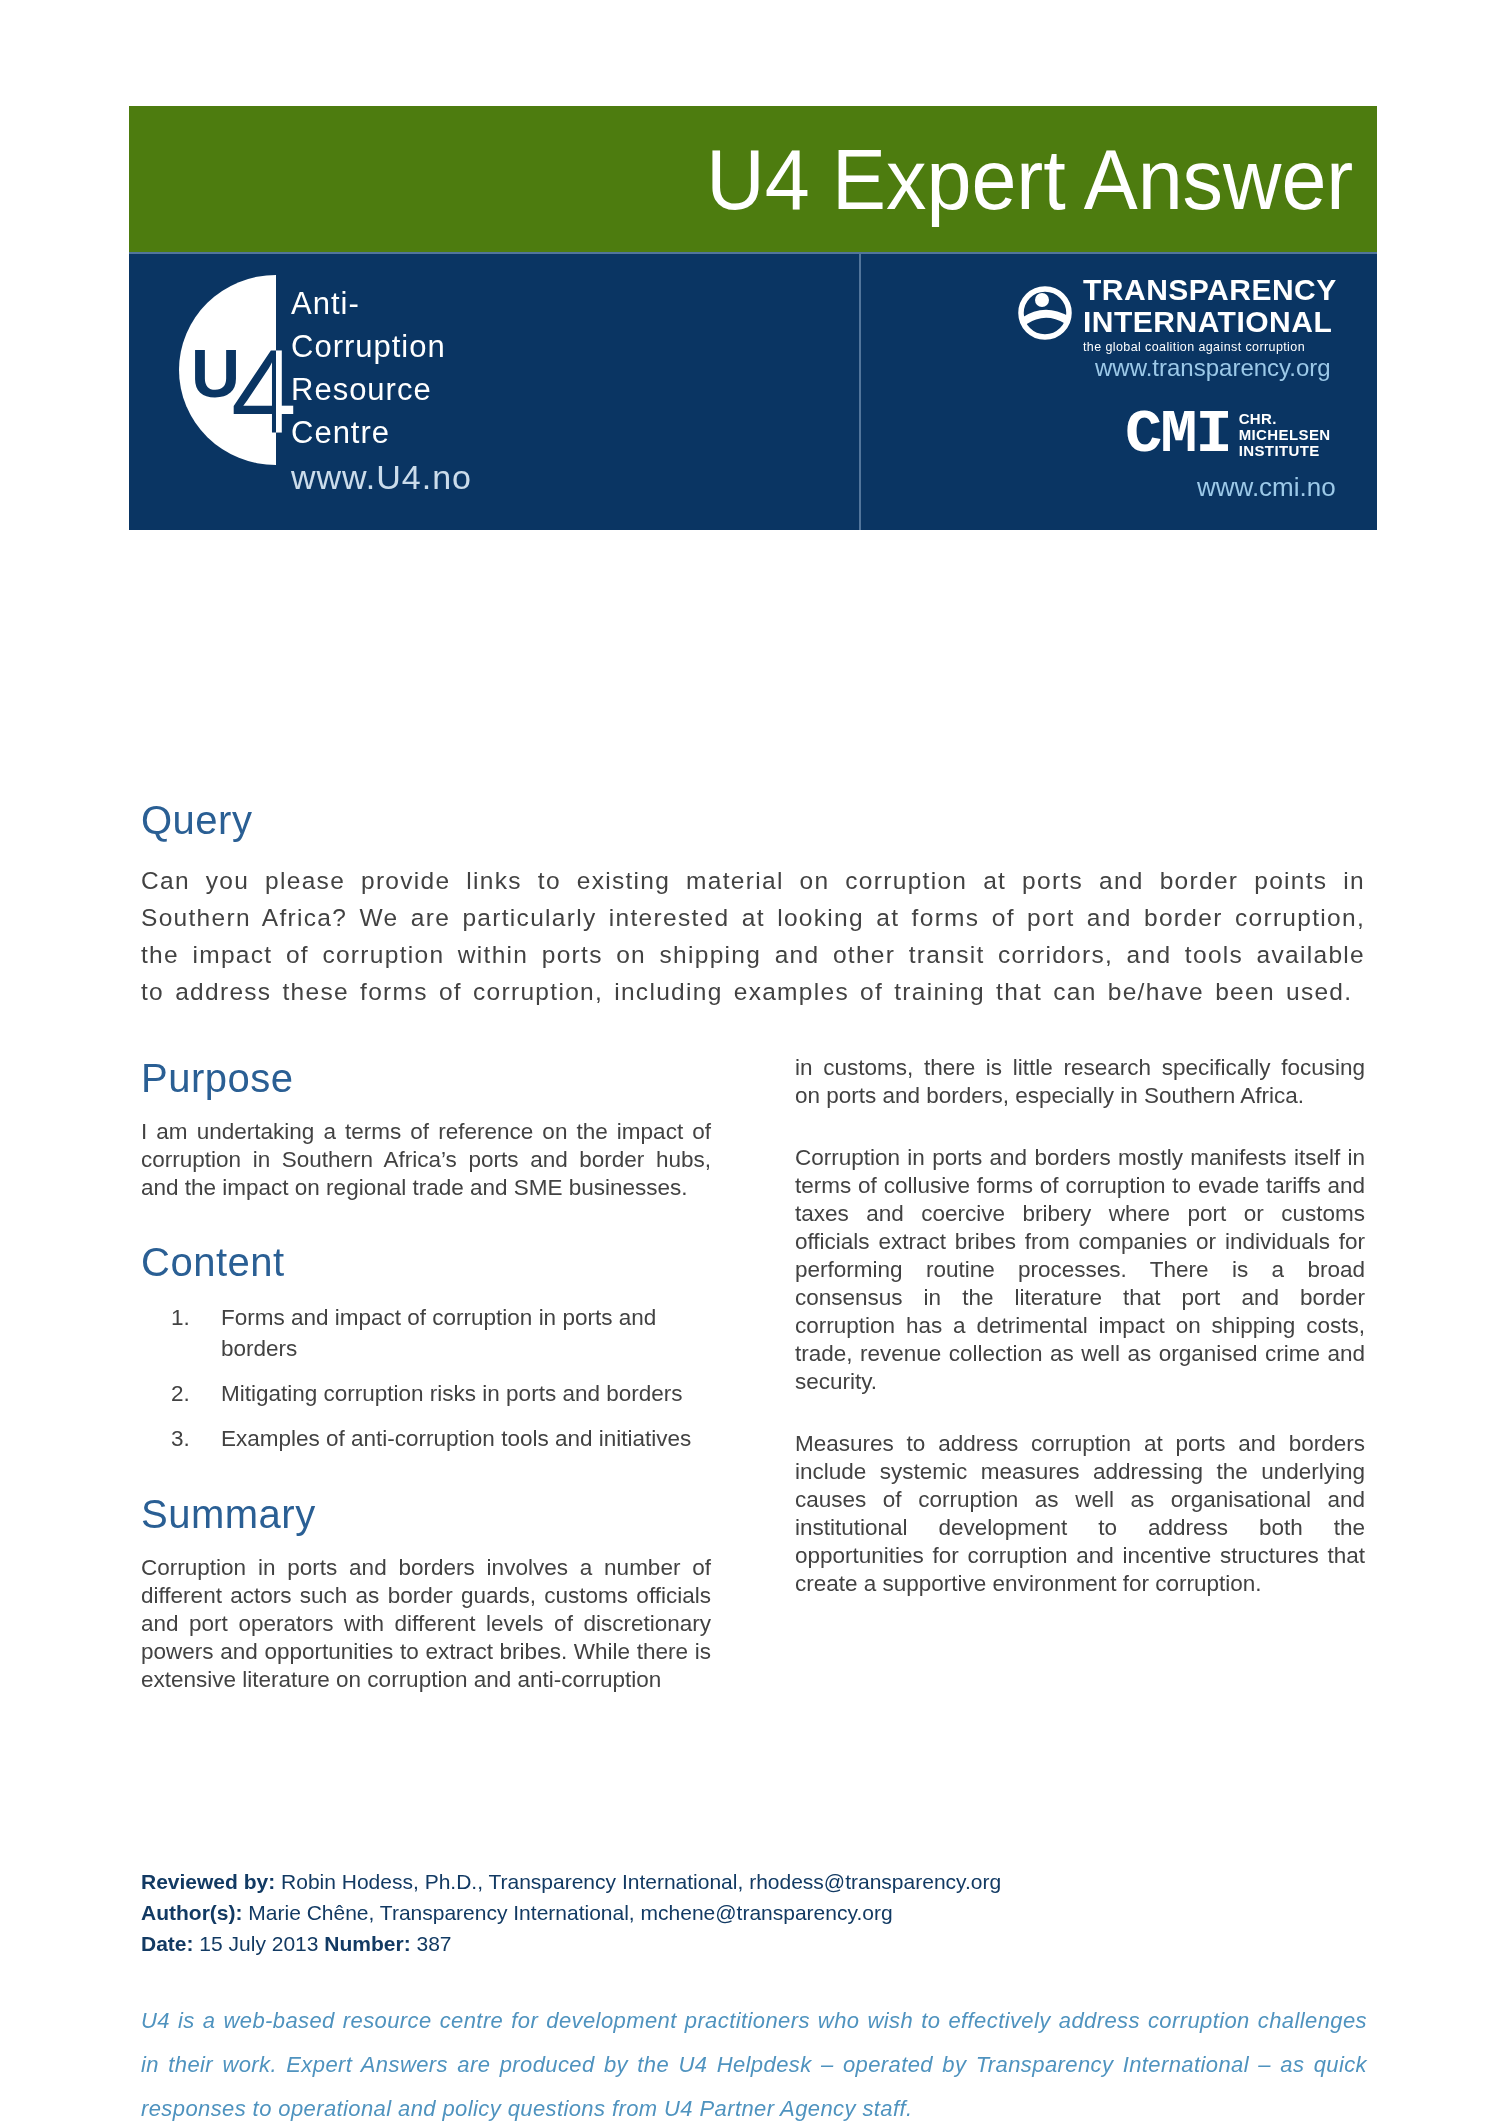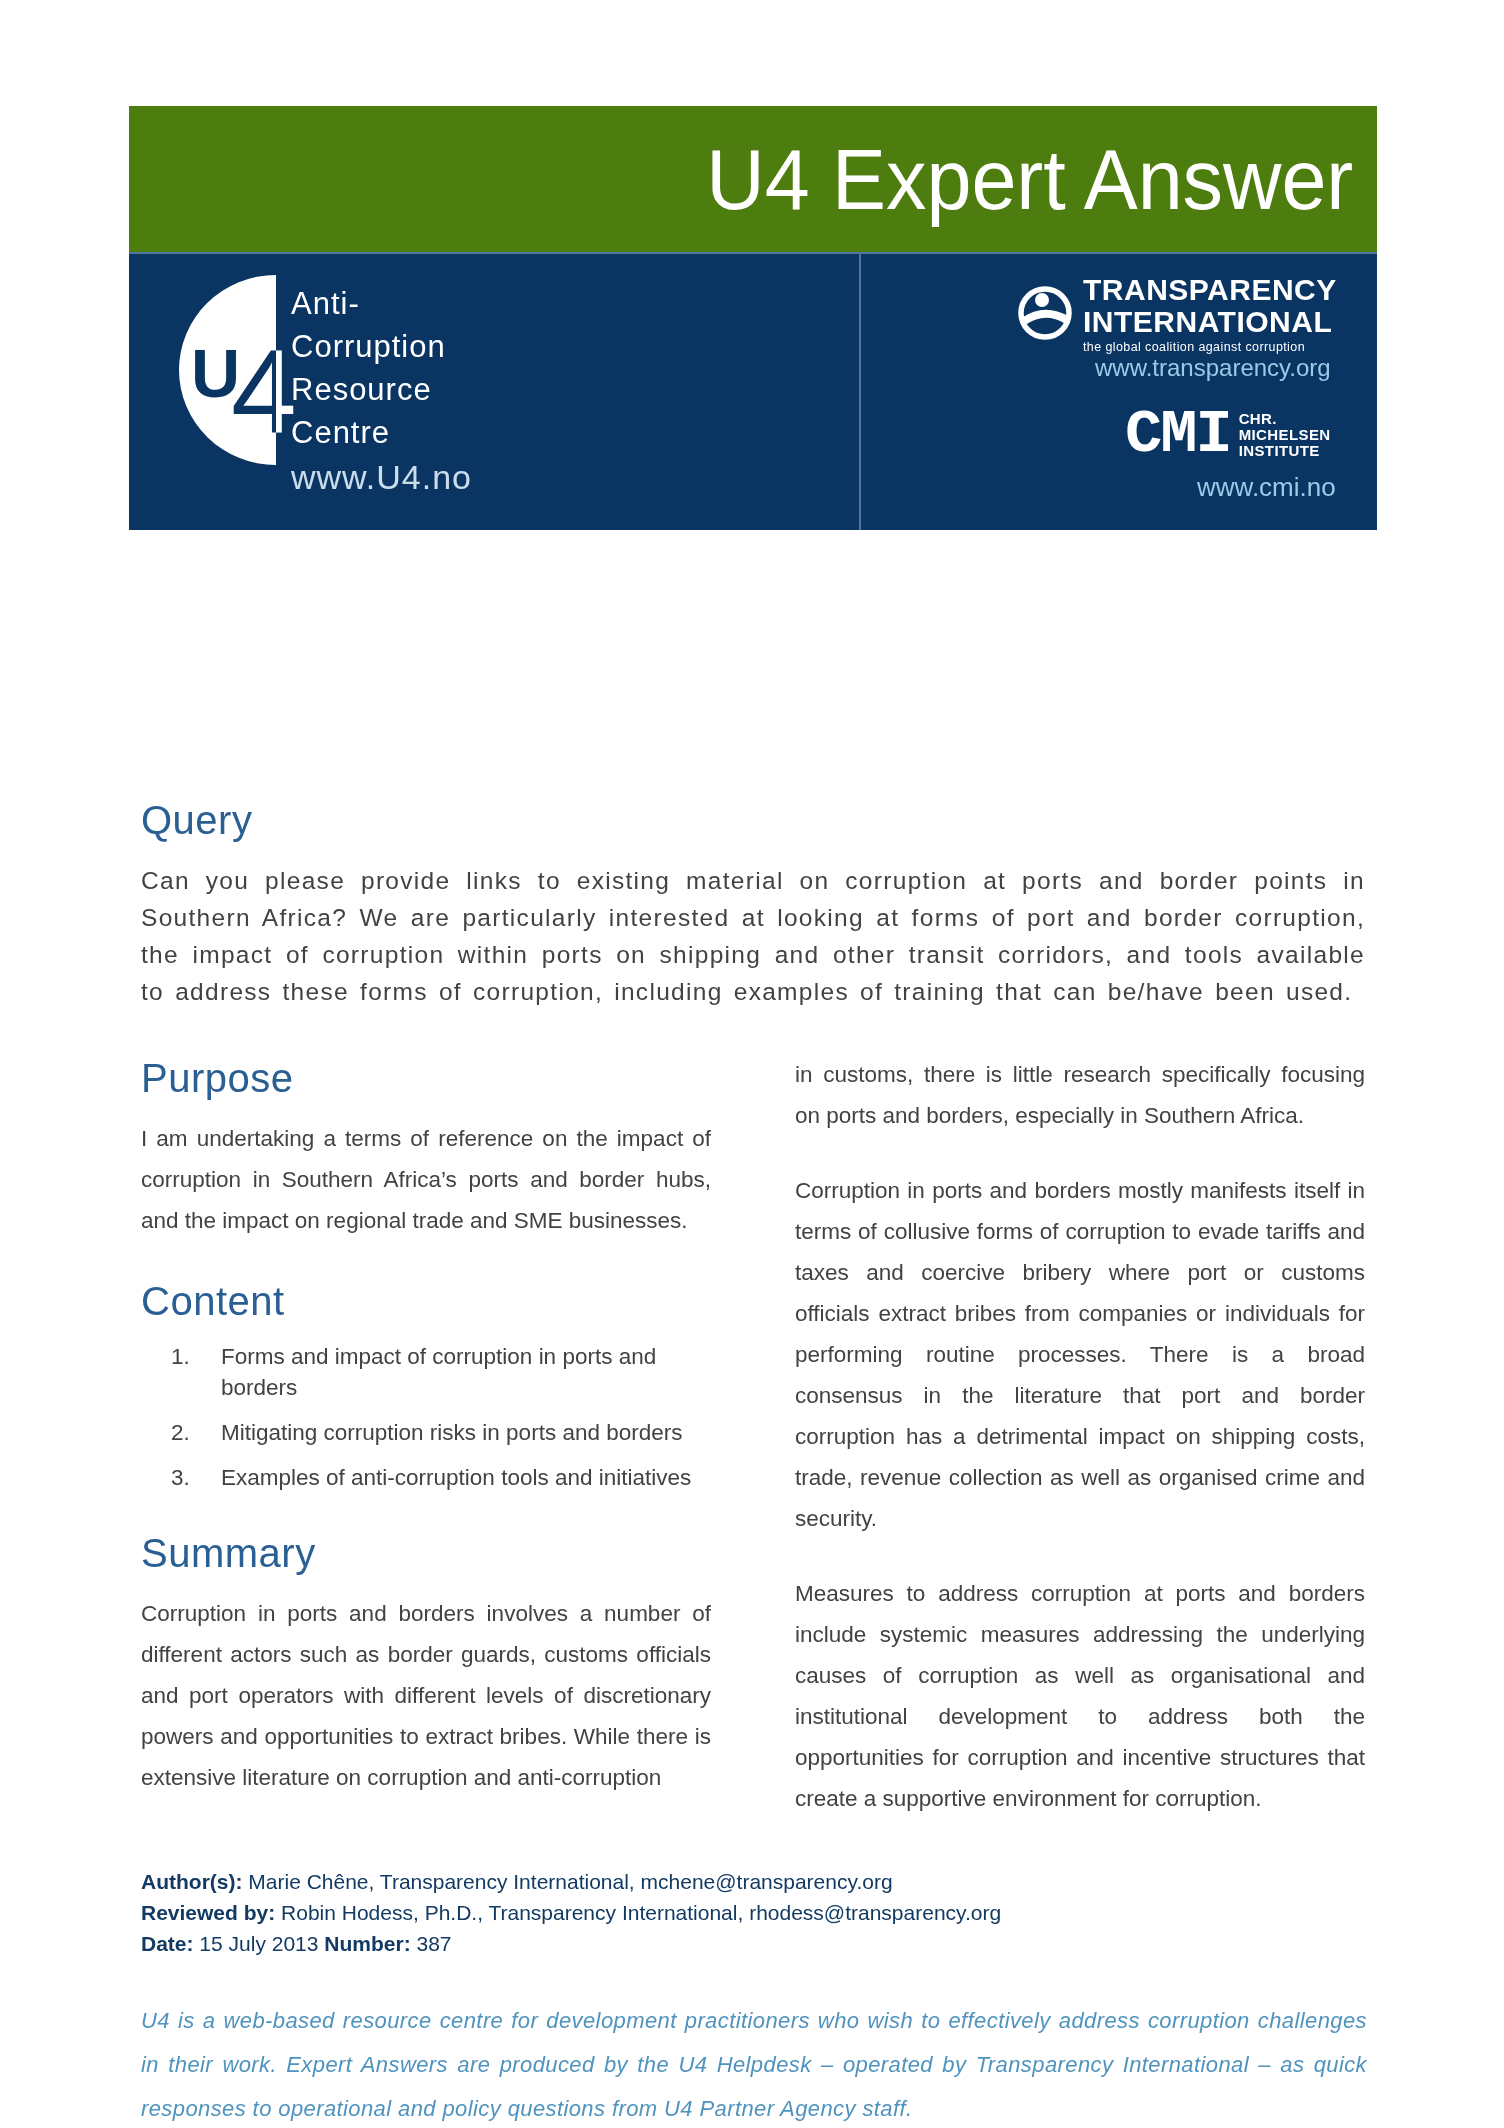--- a/index.html
+++ b/index.html
@@ -49,21 +49,21 @@
   
   .body-content{position:absolute;left:141px;top:796px;width:1224px;}
   h2{margin:0;font-size:40px;line-height:48px;font-weight:400;color:#2A5F94;letter-spacing:0.5px;}
   .query-heading{margin-bottom:18px;}
   .query-text{
     margin:0;font-size:24.5px;line-height:37px;color:#424242;
     text-align:justify;letter-spacing:1.3px;word-spacing:3px;
   }
   .columns{display:flex;gap:84px;margin-top:44px;}
   .col{width:570px;}
-  .col p{margin:0;font-size:22.5px;line-height:41px;color:#424242;text-align:justify;}
+  .col p{margin:0;font-size:22.5px;line-height:28px;color:#424242;text-align:justify;}
   .col h2{margin-bottom:16px;}
   .h-gap{margin-top:36px;}
   ol.content-list{list-style:none;margin:6px 0 0 0;padding:0;}
   ol.content-list li{
     position:relative;padding-left:80px;margin-bottom:14px;
     font-size:22.5px;line-height:31px;color:#424242;
   }
   ol.content-list li .num{position:absolute;left:30px;}
   .col-right p{margin-bottom:34px;}
   .col-right p:last-child{margin-bottom:0;}
@@ -177,24 +177,24 @@
       <div class="col col-right">
         <p>in customs, there is little research specifically focusing on ports and borders, especially in Southern Africa.</p>
         <p>Corruption in ports and borders mostly manifests itself in terms of collusive forms of corruption to evade tariffs and taxes and coercive bribery where port or customs officials extract bribes from companies or individuals for performing routine processes. There is a broad consensus in the literature that port and border corruption has a detrimental impact on shipping costs, trade, revenue collection as well as organised crime and security.</p>
         <p>Measures to address corruption at ports and borders include systemic measures addressing the underlying causes of corruption as well as organisational and institutional development to address both the opportunities for corruption and incentive structures that create a supportive environment for corruption.</p>
       </div>
     </div>
   </div>
 
   <div class="footer">
     <div class="meta-line">
+      <span class="lbl">Reviewed by:</span><span> Robin Hodess, Ph.D., Transparency International, rhodess@transparency.org</span>
+    </div>
+    <div class="meta-line">
       <span class="lbl">Author(s):</span><span> Marie Chêne, Transparency International, mchene@transparency.org</span>
-    </div>
-    <div class="meta-line">
-      <span class="lbl">Reviewed by:</span><span> Robin Hodess, Ph.D., Transparency International, rhodess@transparency.org</span>
     </div>
     <div class="meta-line">
       <span class="lbl">Date:</span><span> 15 July 2013 </span><span class="lbl">Number:</span><span> 387</span>
     </div>
     <div class="disclaimer">U4 is a web-based resource centre for development practitioners who wish to effectively address corruption challenges in their work. Expert Answers are produced by the U4 Helpdesk – operated by Transparency International – as quick responses to operational and policy questions from U4 Partner Agency staff.</div>
   </div>
 
 </div>
 
 </body></html>

